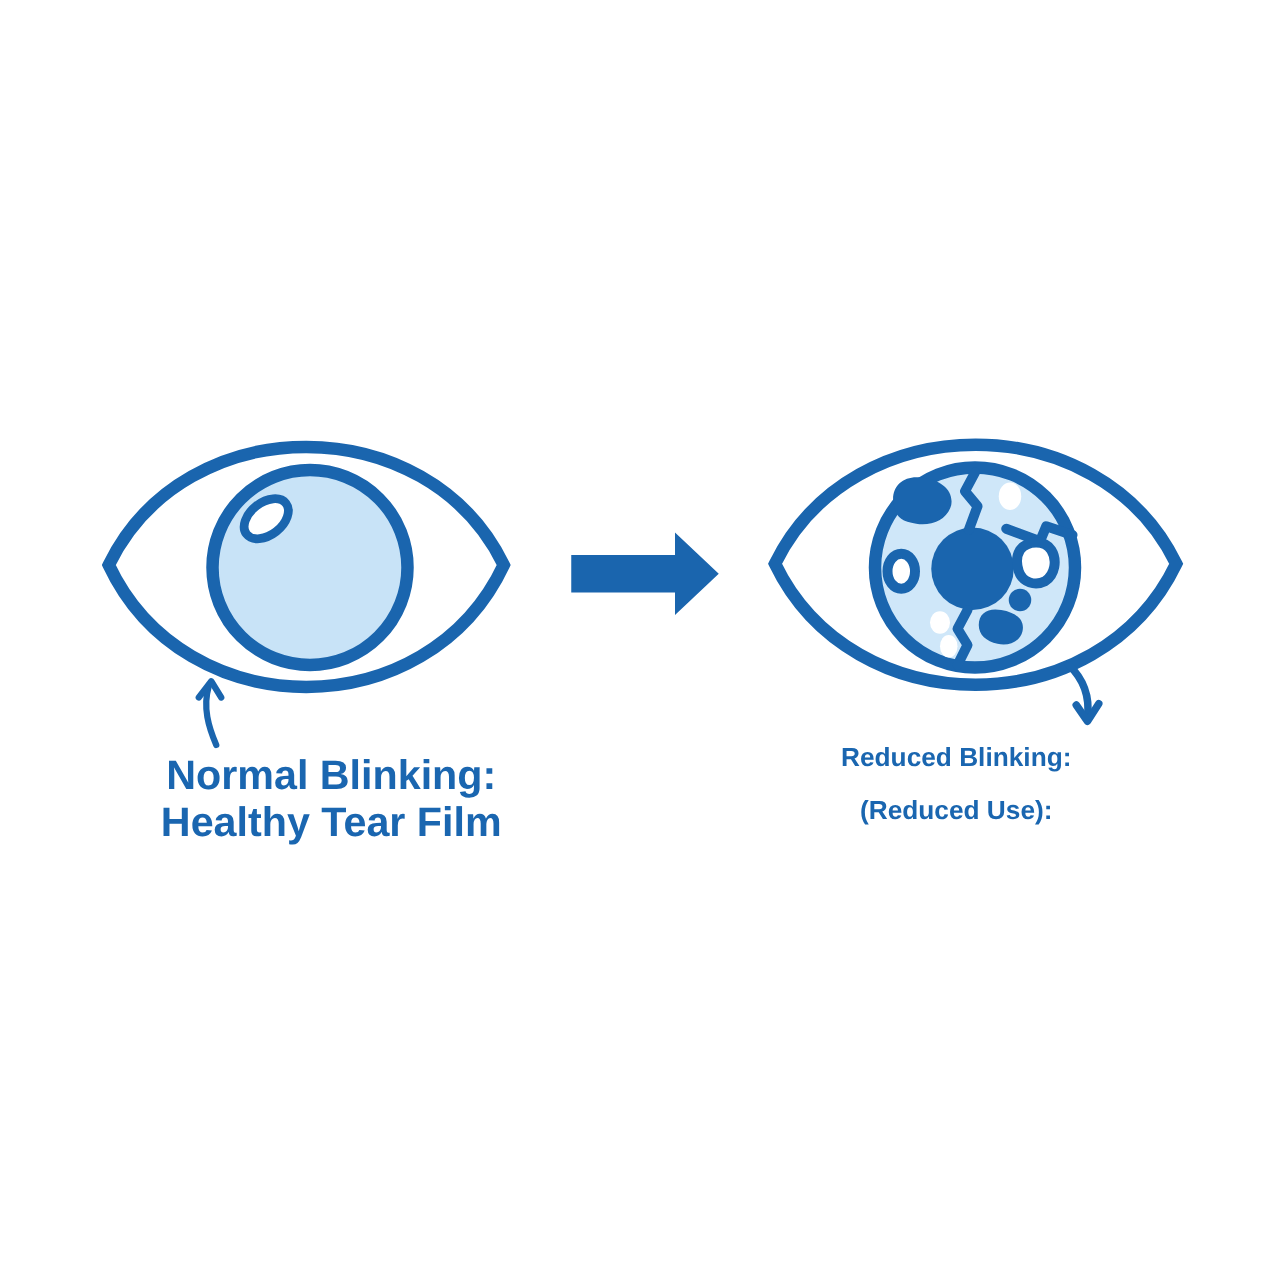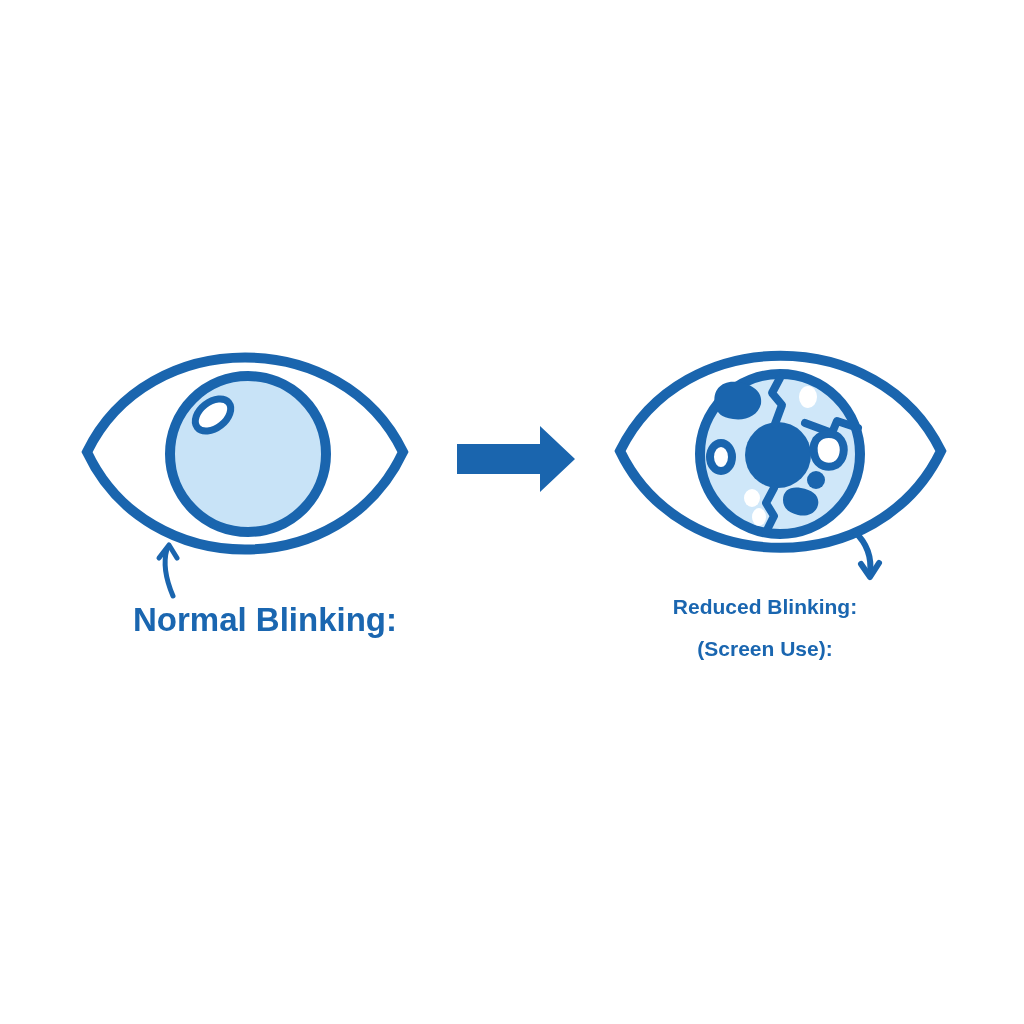--- a/index.html
+++ b/index.html
@@ -75,20 +75,21 @@
     <path class="ln" stroke-width="5" stroke-linecap="round" stroke-linejoin="round" d="M 14,20 L 24,7 L 32,20"></path>
   </svg>
 
   <svg class="abs" style="left:845px;top:524px" width="45" height="62" viewBox="0 0 45 62">
     <path class="ln" stroke-width="6" stroke-linecap="round" d="M 10,8 Q 28,25 25,50"></path>
     <path class="ln" stroke-width="6" stroke-linecap="round" stroke-linejoin="round" d="M 16,40 L 25,53 L 34,39"></path>
   </svg>
 
   <div class="caption caption-left">
     <div>Normal Blinking:</div>
+    <div>Healthy Tear Film</div>
   </div>
 
   <div class="caption caption-right">
     <div>Reduced Blinking:</div>
-    <div>(Screen Use):</div>
+    <div>(Reduced Use):</div>
   </div>
 
 </div>
 
 </body></html>

